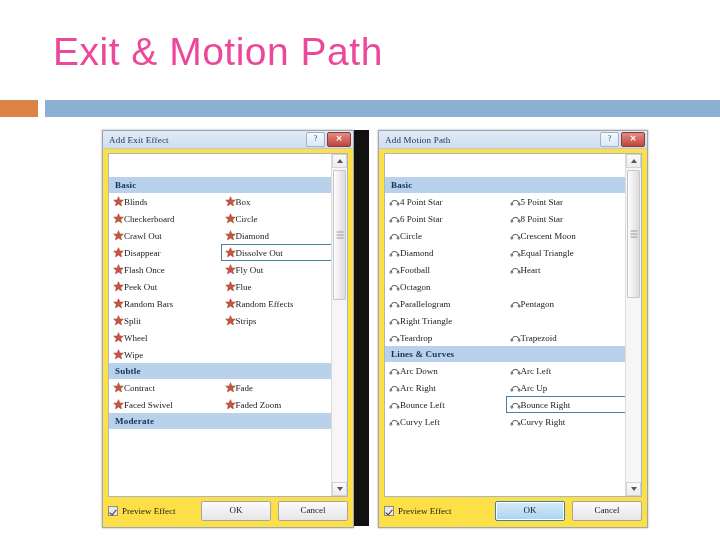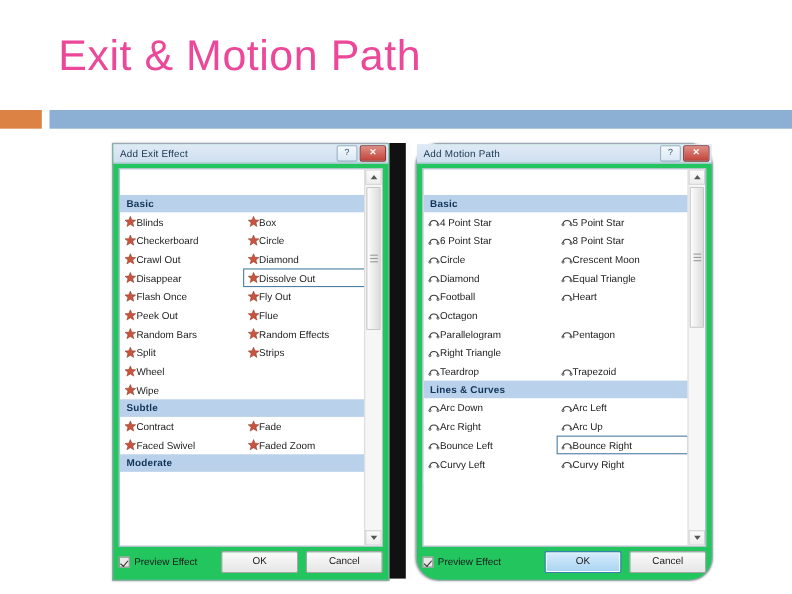--- a/index.html
+++ b/index.html
@@ -16,24 +16,24 @@
   }
   #accent-orange{position:absolute;left:0;top:100px;width:38px;height:17px;background:#dd8245;}
   #accent-blue{position:absolute;left:45px;top:100px;right:0;height:17px;background:#8cb0d3;}
 
   
   #backdrop-band{position:absolute;left:352px;top:130px;width:17px;height:396px;background:#111;}
   #backdrop-band2{position:absolute;left:369px;top:130px;width:6px;height:396px;background:#fdfdfd;}
 
   
   .dialog{
-    position:absolute;background:#22c55e;
+    position:absolute;background:#fde047;
     border:1px solid #9ba7b4;
     box-shadow:0 0 2px rgba(0,0,0,.35);
-    font-size:9px;color:#1a1a1a;
+    font-size:9px;color:#1a1a1a;font-family:Liberation Serif, serif;
   }
   .titlebar{
     height:17px;background:linear-gradient(#dfeaf5,#cfdff0);
     border-bottom:1px solid #b6c7d8;
     display:flex;align-items:center;padding:0 2px 0 6px;
   }
   .title-text{flex:1;font-size:9px;color:#16334d;white-space:nowrap;letter-spacing:.2px;}
   .btn-help{
     width:17px;height:13px;border:1px solid #9db3c6;border-radius:2px;
     background:linear-gradient(#f4f9fd,#dbe8f4);
@@ -319,21 +319,21 @@
   <div class="dlg-footer">
     <span class="chk-wrap">
       <span class="chkbox"></span>
       <span class="chk-label">Preview Effect</span>
     </span>
     <span class="dbtn">OK</span>
     <span class="dbtn">Cancel</span>
   </div>
 </div>
 
-<div class="dialog" id="motion-dialog" style="left:378px;top:130px;width:268px;height:396px;border-radius:21px;">
+<div class="dialog" id="motion-dialog" style="left:378px;top:130px;width:268px;height:396px;">
   <div class="titlebar">
     <span class="title-text">Add Motion Path</span>
     <span class="btn-help">?</span>
     <span class="btn-close">✕</span>
   </div>
   <div class="dlg-body">
     <div class="listbox">
       <div class="list-inner" id="motion-list">
           <div class="group-header">Basic</div>
           <div class="row">

